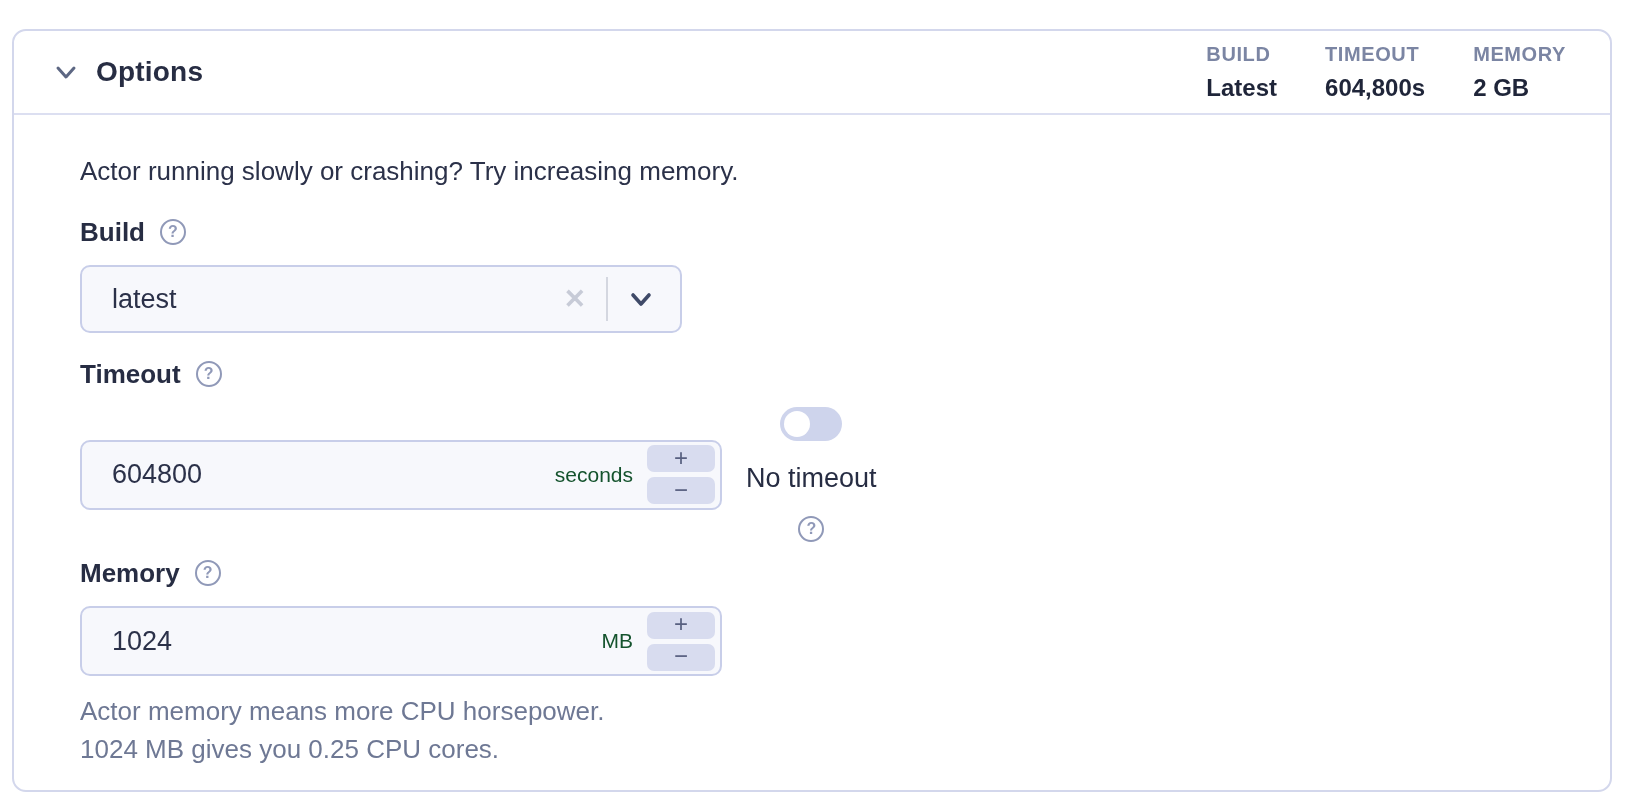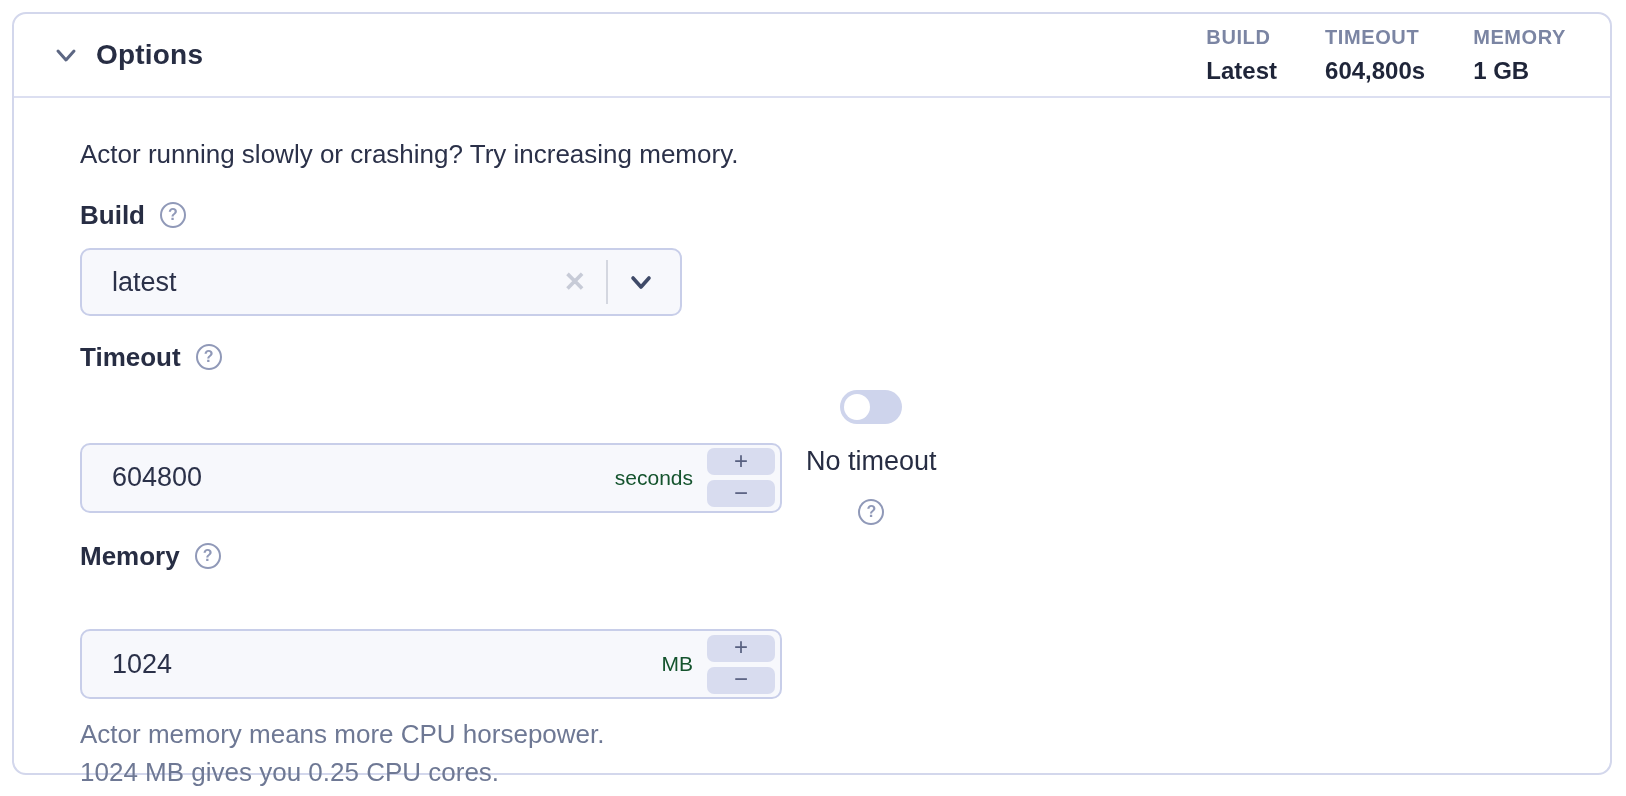--- a/index.html
+++ b/index.html
@@ -5,21 +5,21 @@
   * { box-sizing: border-box; }
   html, body {
     margin: 0; padding: 0;
     width: 1626px; height: 796px;
     background: #ffffff;
     font-family: "Liberation Sans", sans-serif;
     overflow: hidden;
   }
   .panel {
     position: absolute;
-    left: 12px; top: 12px;
+    left: 12px; top: 29px;
     width: 1600px; height: 763px;
     background: #ffffff;
     border: 2px solid #d3d7ec;
     border-radius: 14px;
   }
   
   .panel-header {
     height: 84px;
     display: flex;
     align-items: center;
@@ -72,27 +72,26 @@
   .clear-icon {
     color: #c7cbd7; font-size: 27px; font-weight: 700;
     padding: 0 20px; cursor: pointer; user-select: none;
   }
   .select-divider { width: 2px; height: 44px; background: #d4d7e0; }
   .select-chevron { margin: 0 10px 0 18px; cursor: pointer; display: block; }
 
   
   .number-row { display: flex; align-items: center; margin-bottom: 16px; }
   .number-box {
-    width: 702px; height: 70px;
+    width: 642px; height: 70px;
     background: #f7f8fc;
     border: 2px solid #c8cee9;
     border-radius: 10px;
     display: flex; align-items: center;
     padding: 0 5px 0 30px;
-    margin-top: 40px;
   }
   .number-box input {
     flex: 1; min-width: 0;
     background: transparent; border: none; outline: none;
     font-family: "Liberation Sans", sans-serif;
     font-size: 27px; color: #2b3149; padding: 0;
   }
   .unit-text { color: #14532d; font-size: 21px; margin-right: 14px; white-space: nowrap; }
   .steppers { display: flex; flex-direction: column; gap: 5px; }
   .step-btn {
@@ -135,21 +134,21 @@
       <div class="stat">
         <span class="stat-label">BUILD</span>
         <span class="stat-value">Latest</span>
       </div>
       <div class="stat">
         <span class="stat-label">TIMEOUT</span>
         <span class="stat-value">604,800s</span>
       </div>
       <div class="stat">
         <span class="stat-label">MEMORY</span>
-        <span class="stat-value">1 GB</span>
+        <span class="stat-value">2 GB</span>
       </div>
     </div>
   </div>
 
   <div class="panel-body">
 
     <p class="intro">Actor running slowly or crashing? Try increasing memory.</p>
 
     <div class="field-label-row">
       <span class="field-label">Build</span>

